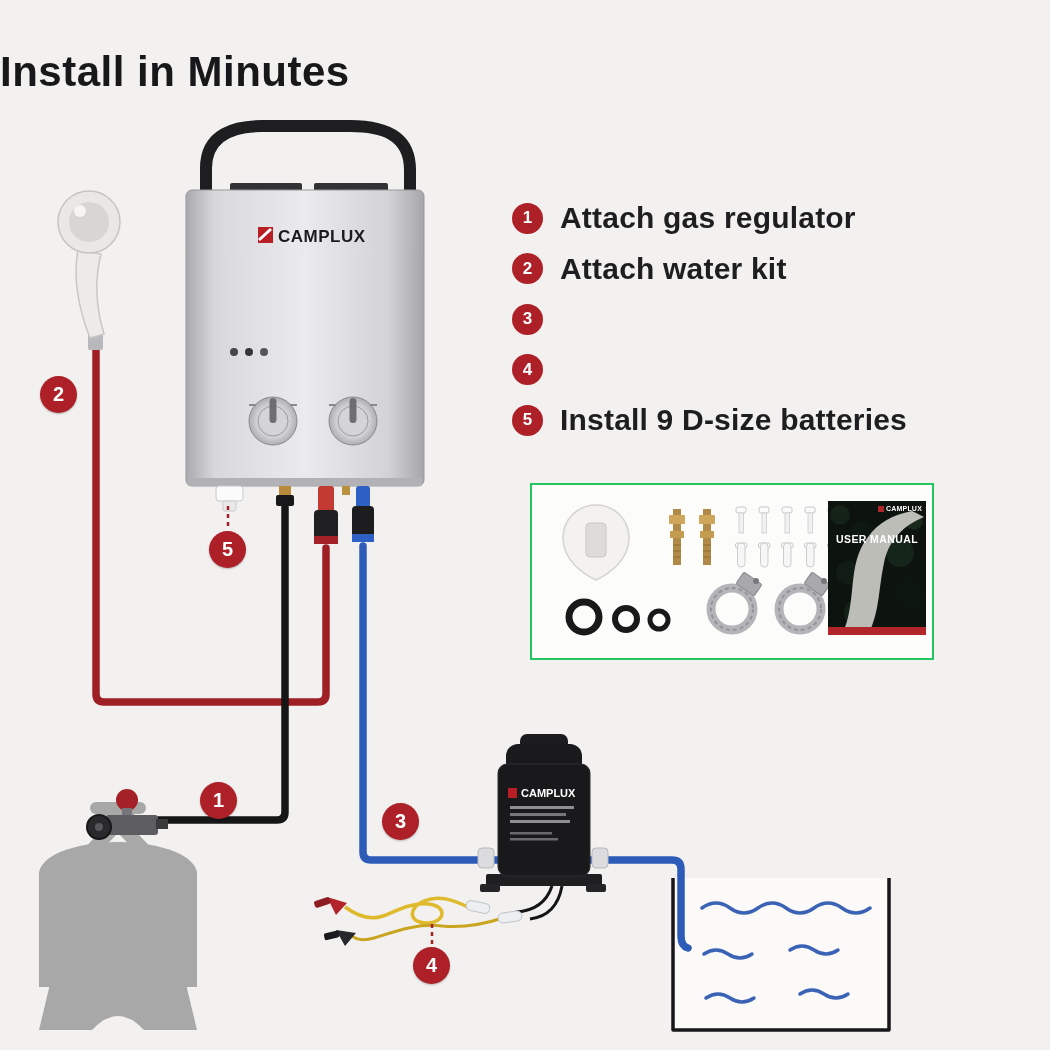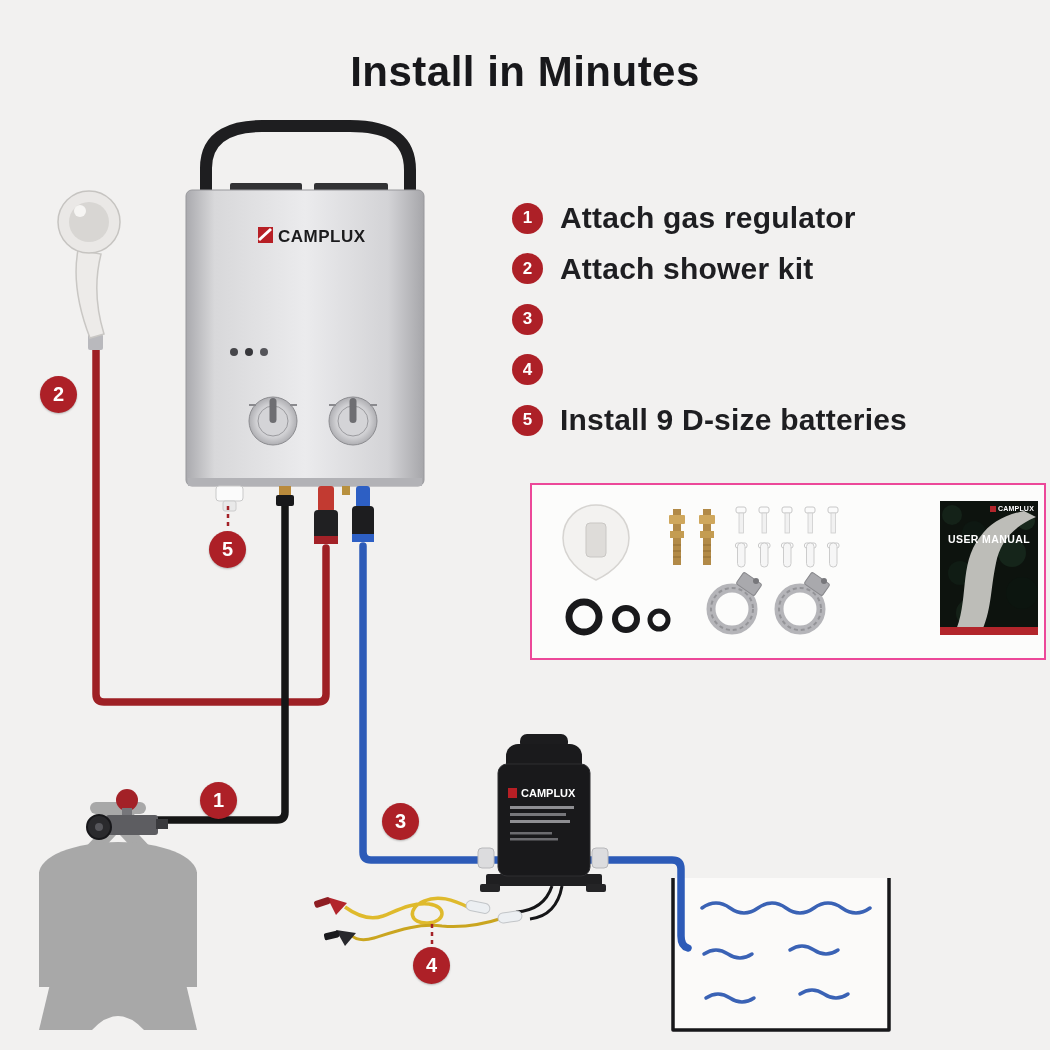--- a/index.html
+++ b/index.html
@@ -1,40 +1,40 @@
 <!DOCTYPE html>
 <html><head>
 <meta charset="utf-8">
 <style>
   html,body{margin:0;padding:0;background:#f2f1f0;}
   .canvas{
     position:relative;width:1050px;height:1050px;background:#f2f1f0;
     font-family:"Liberation Sans",sans-serif;overflow:hidden;
   }
   .title{
-    position:absolute;top:48px;left:0;width:100%;margin:0;text-align:center;
+    position:absolute;top:48px;left:0;width:100%;margin:0;
     font-size:42px;font-weight:800;color:#18181b;letter-spacing:.5px;z-index:2;
   }
   .diagram{position:absolute;left:0;top:0;z-index:1;}
   .steps{position:absolute;left:512px;top:193px;z-index:2;display:flex;flex-direction:column;}
   .step{display:flex;align-items:center;gap:17px;height:50.5px;}
   .badge-sm{
     width:31px;height:31px;border-radius:50%;background:#ad2027;color:#fff;
     display:flex;align-items:center;justify-content:center;
     font-size:17px;font-weight:700;flex:0 0 31px;
   }
   .step-label{font-size:30px;color:#1e1e21;font-weight:600;letter-spacing:.2px;}
   .badge{
     position:absolute;width:37px;height:37px;border-radius:50%;background:#ad2027;color:#fff;
     display:flex;align-items:center;justify-content:center;font-size:20px;font-weight:700;z-index:3;
     box-shadow:0 1px 2px rgba(0,0,0,.25);
   }
   .parts-box{
-    position:absolute;left:530px;top:483px;width:516px;height:177px;box-sizing:border-box;
-    background:#fcfcfb;border:2px solid #ec4899;z-index:2;
+    position:absolute;left:530px;top:483px;width:404px;height:177px;box-sizing:border-box;
+    background:#fcfcfb;border:2px solid #22c55e;z-index:2;
   }
   .parts-svg{position:absolute;left:0;top:0;}
   .manual{position:absolute;right:6px;top:16px;width:98px;height:134px;background:#0d130e;overflow:hidden;}
   .manual-art{position:absolute;left:0;top:0;}
   .manual-brand{
     position:absolute;top:4px;right:4px;display:flex;align-items:center;gap:2px;
     color:#fff;font-size:7px;font-weight:700;letter-spacing:.2px;
   }
   .manual-logo{display:inline-block;width:6px;height:6px;background:#b2252b;}
   .manual-title{
@@ -201,21 +201,21 @@
     <path d="M432 924 L432 946" stroke="#a32127" stroke-width="2.5" stroke-dasharray="4 4" fill="none"></path>
   </svg>
 
   <div class="steps">
     <div class="step">
       <span class="badge-sm">1</span>
       <span class="step-label">Attach gas regulator</span>
     </div>
     <div class="step">
       <span class="badge-sm">2</span>
-      <span class="step-label">Attach shower kit</span>
+      <span class="step-label">Attach water kit</span>
     </div>
     <div class="step">
       <span class="badge-sm">3</span>
     </div>
     <div class="step">
       <span class="badge-sm">4</span>
     </div>
     <div class="step">
       <span class="badge-sm">5</span>
       <span class="step-label">Install 9 D-size batteries</span>

